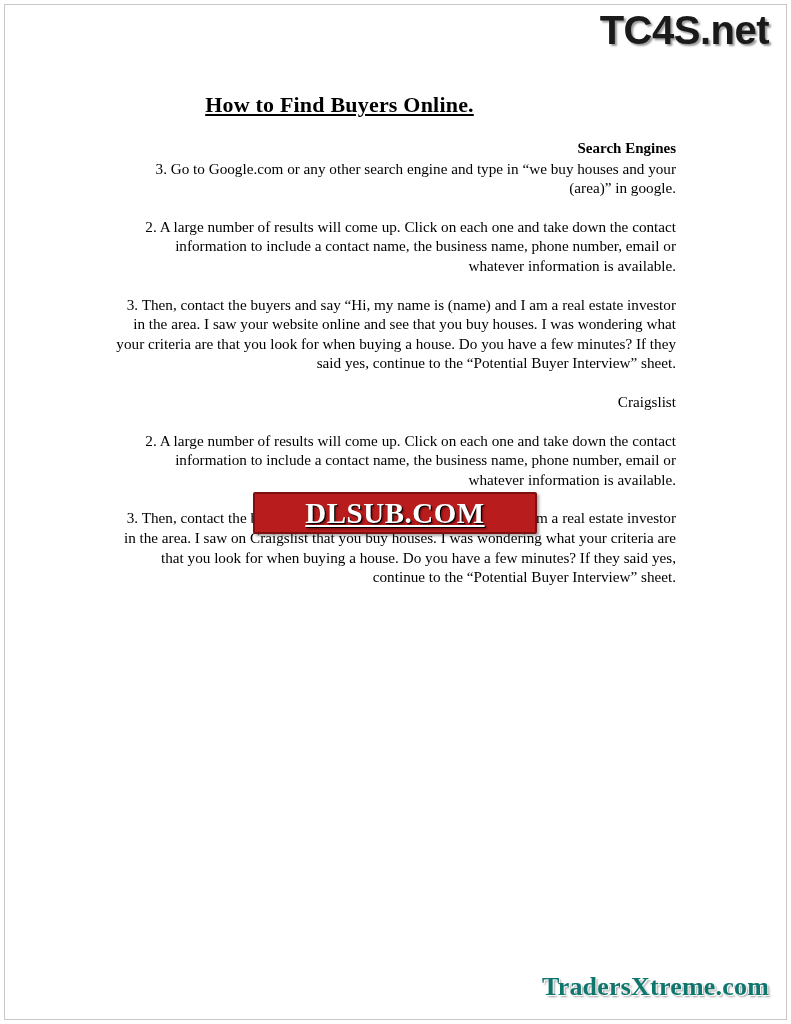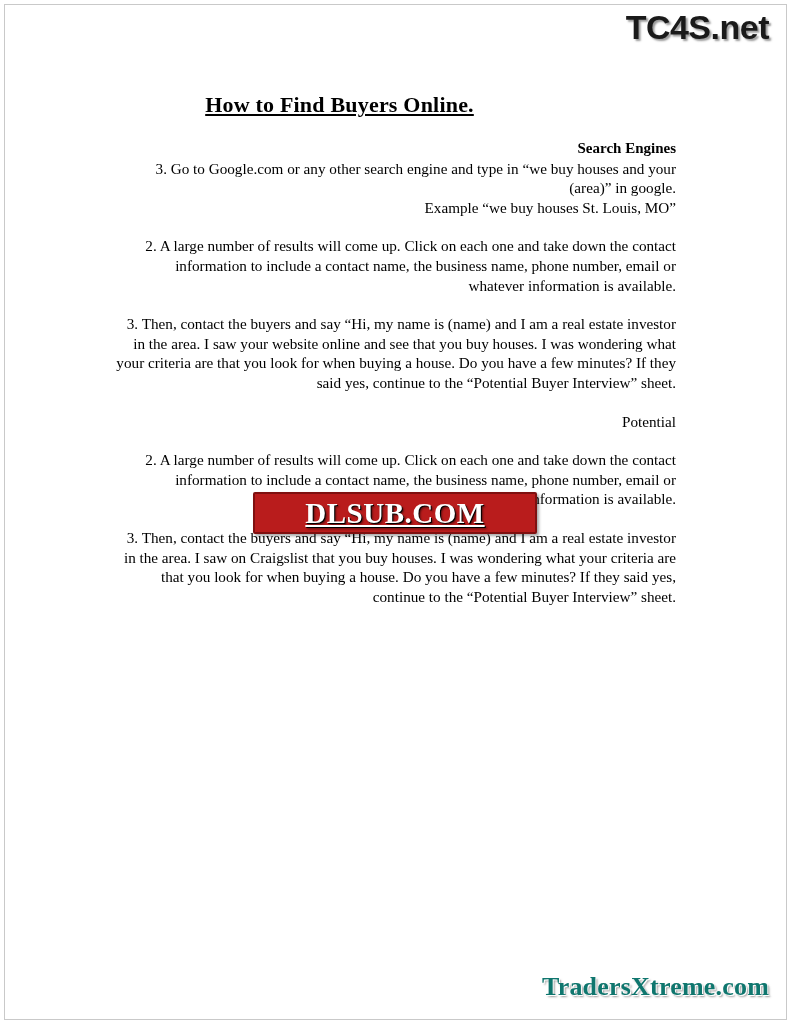--- a/index.html
+++ b/index.html
@@ -33,21 +33,21 @@
     height: 1024px;
   }
 
   
   .site-brand {
     position: absolute;
     right: 22px;
     top: 8px;
     font-family: "Liberation Sans", sans-serif;
     font-weight: bold;
-    font-size: 34px;
+    font-size: 40px;
     letter-spacing: -0.5px;
     color: #1a1a1a;
     text-shadow: 2px 2px 2px rgba(120,120,120,0.75);
   }
 
   
   .doc-title {
     position: absolute;
     left: 0;
     top: 92px;
@@ -128,33 +128,32 @@
   <div class="site-brand">TC4S.net</div>
 
   <div class="doc-title">How to Find Buyers Online.</div>
 
   <div class="body-text">
 
     <p class="heading">Search Engines</p>
 
     <p>3. Go to Google.com or any other search engine and type in “we buy houses and your (area)” in google.</p>
 
-    <p>Example “we buy houses St. Louis, MO”</p>
 
     <div class="spacer"></div>
 
     <p>2. A large number of results will come up. Click on each one and take down the contact information to include a contact name, the business name, phone number, email or whatever information is available.</p>
 
     <div class="spacer"></div>
 
     <p>3. Then, contact the buyers and say “Hi, my name is (name) and I am a real estate investor in the area. I saw your website online and see that you buy houses. I was wondering what your criteria are that you look for when buying a house. Do you have a few minutes? If they said yes, continue to the “Potential Buyer Interview” sheet.</p>
 
     <div class="spacer"></div>
 
-    <p>Potential</p>
+    <p>Craigslist</p>
 
 
     <div class="spacer"></div>
 
     <p>2. A large number of results will come up. Click on each one and take down the contact information to include a contact name, the business name, phone number, email or whatever information is available.</p>
 
     <div class="spacer"></div>
 
     <p>3. Then, contact the buyers and say “Hi, my name is (name) and I am a real estate investor in the area. I saw on Craigslist that you buy houses. I was wondering what your criteria are that you look for when buying a house. Do you have a few minutes? If they said yes, continue to the “Potential Buyer Interview” sheet.</p>
 

